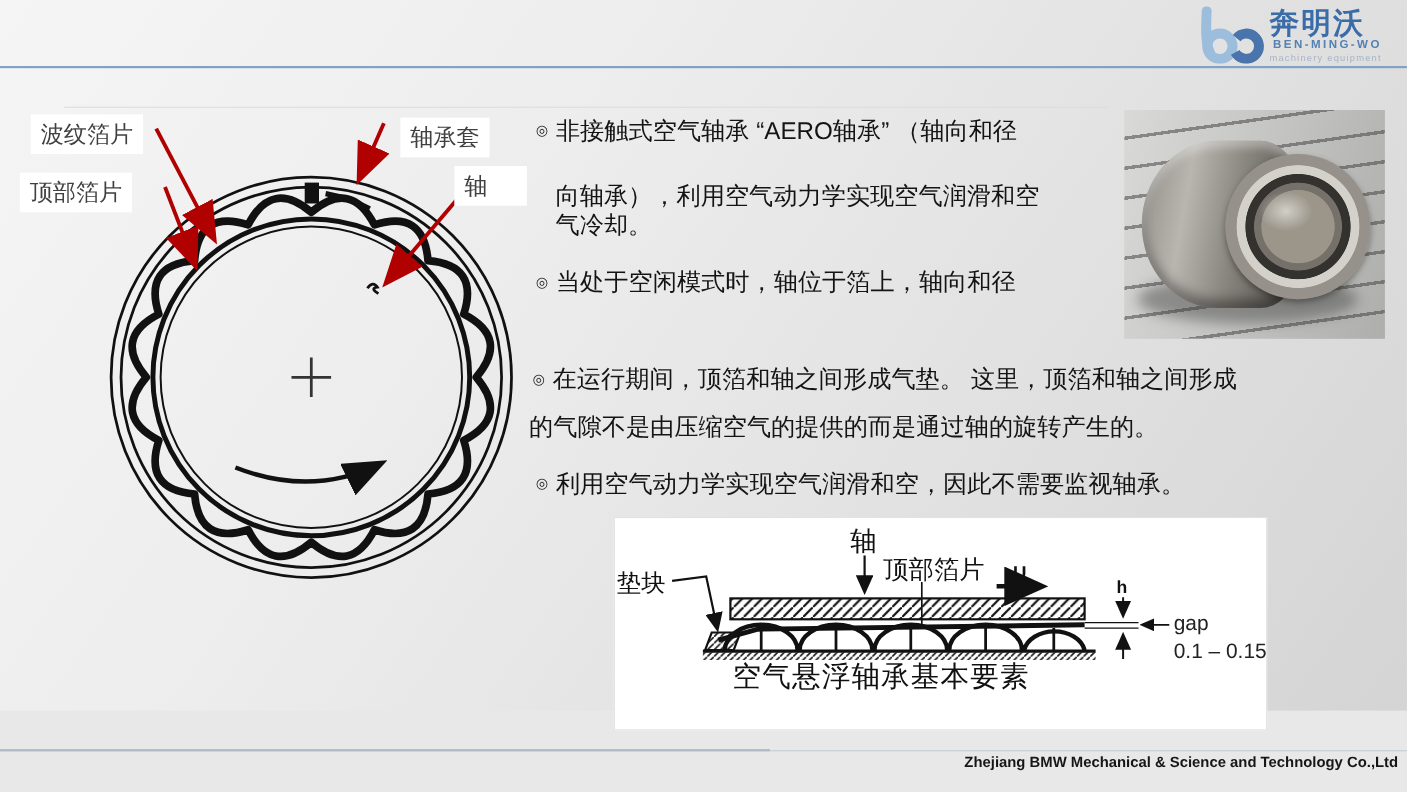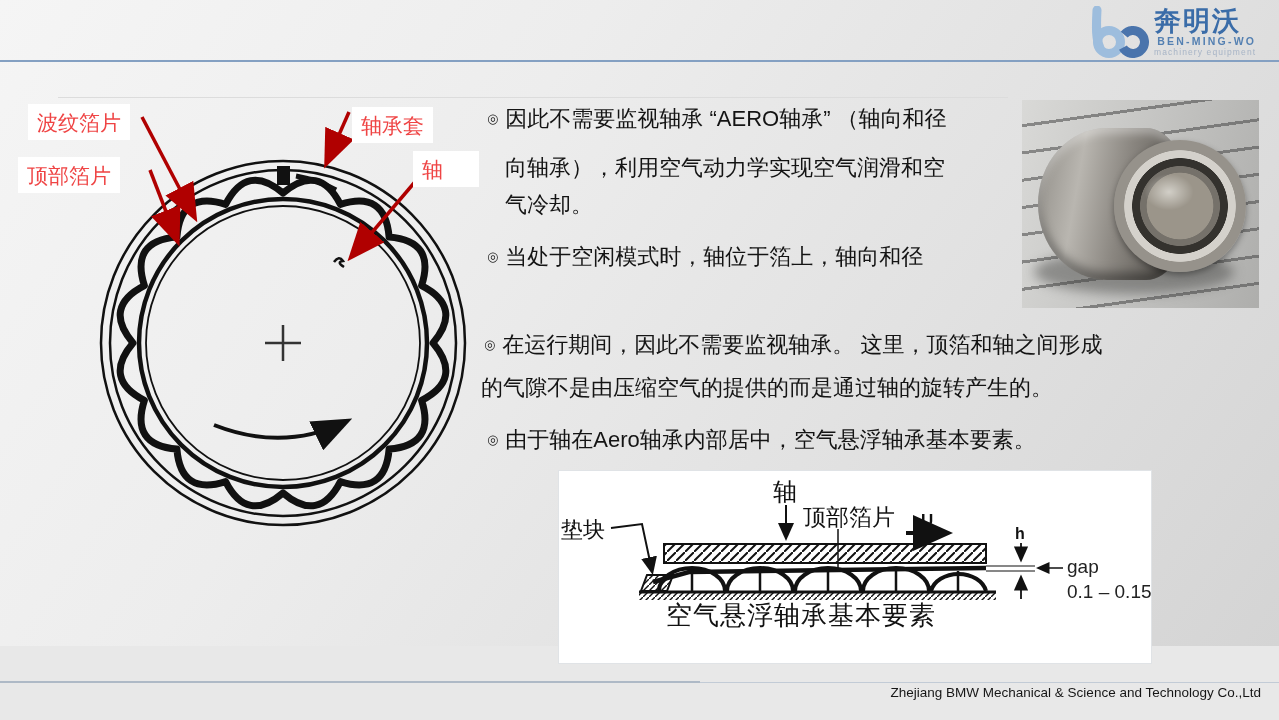--- a/index.html
+++ b/index.html
@@ -15,21 +15,21 @@
   
   .header-line{position:absolute;left:0;top:60px;width:1279px;height:2px;background:#84a0c2;}
   .logo{position:absolute;left:1088px;top:6px;width:186px;height:52px;display:flex;align-items:flex-start;}
   .logo-text{margin-left:4px;}
   .brand-cn{font-size:27px;font-weight:bold;color:#3a6ca8;line-height:30px;letter-spacing:2px;}
   .brand-latin{font-size:10.5px;font-weight:bold;color:#5480b2;letter-spacing:2.2px;line-height:11px;text-align:right;}
   .brand-tag{font-size:8.5px;color:#a7b4c6;letter-spacing:1.1px;line-height:10px;}
   
   .content-rule{position:absolute;left:58px;top:97px;width:950px;height:1px;background:#dcdcdc;}
   
-  .lbl{position:absolute;background:#ffffff;color:#ef4444;font-size:21px;line-height:1;
+  .lbl{position:absolute;background:#ffffff;color:#404040;font-size:21px;line-height:1;
        padding:8px 9px 7px 9px;white-space:nowrap;z-index:5;}
   
   .bline{position:absolute;display:flex;align-items:flex-start;color:#141414;
          font-size:22px;line-height:30px;white-space:nowrap;z-index:2;}
   .bmark{font-size:13px;line-height:30px;margin-right:7px;color:#222;}
   
   .photo{position:absolute;left:1022px;top:100px;width:237px;height:208px;overflow:hidden;
          background:linear-gradient(105deg,#d9d9d7 0%,#c6c6c4 45%,#aeaeac 100%);}
   .photo .grooves{position:absolute;inset:0;
      background:repeating-linear-gradient(172deg,rgba(0,0,0,0) 0 24px,rgba(70,70,70,.55) 24px 27px);}
@@ -44,21 +44,21 @@
      box-shadow:0 3px 6px rgba(0,0,0,.35);}
   .photo .glint{position:absolute;left:112px;top:66px;width:70px;height:52px;border-radius:50%;
      background:radial-gradient(closest-side,rgba(255,255,250,.55),rgba(255,255,255,0) 70%);}
   
   .schem-box{position:absolute;left:558px;top:470px;width:592px;height:192px;background:#ffffff;
      border:1px solid #e0e3e6;z-index:3;}
   
   .footer-line{position:absolute;left:0;top:682px;width:1279px;height:1px;background:#c2cbd6;}
   .footer-line2{position:absolute;left:0;top:681px;width:700px;height:2px;background:#aeb9c6;}
   .page-num{position:absolute;left:598px;top:683px;font-size:15px;color:#8f8f8f;z-index:4;margin-top:48px;}
-  .company{position:absolute;right:18px;top:685px;font-size:13.5px;font-weight:normal;color:#161616;z-index:4;margin-left:16px;}
+  .company{position:absolute;right:8px;top:685px;font-size:13.5px;font-weight:bold;color:#161616;z-index:4;margin-left:16px;}
   svg text{font-family:"Liberation Sans","DejaVu Sans",sans-serif;}
   .abs{position:absolute;}
 </style>
 </head>
 <body>
 
 <div id="slide">
 
   <div class="header-line"></div>
 
@@ -105,50 +105,50 @@
     <path d="M334 172 q5 -7 9 -1 q-7 1 1 6" fill="none" stroke="#111" stroke-width="2.5"></path>
 
     <line x1="142" y1="27" x2="194" y2="126" stroke="#b00000" stroke-width="3.5" marker-end="url(#redhead)"></line>
     <line x1="150" y1="80" x2="177" y2="150" stroke="#b00000" stroke-width="3.5" marker-end="url(#redhead)"></line>
     <line x1="349" y1="22" x2="327" y2="72" stroke="#b00000" stroke-width="3.5" marker-end="url(#redhead)"></line>
     <line x1="437" y1="66" x2="352" y2="166" stroke="#b00000" stroke-width="3.5" marker-end="url(#redhead)"></line>
   </svg>
 
   <div class="lbl" style="left:28px;top:104px;">波纹箔片</div>
   <div class="lbl" style="left:18px;top:157px;">顶部箔片</div>
-  <div class="lbl" style="left:352px;top:107px;">轴承套</div>
+  <div class="lbl" style="left:364px;top:107px;">轴承套</div>
   <div class="lbl" style="left:413px;top:151px;width:48px;">轴</div>
 
   <div class="bline" style="left:487px;top:104px;">
     <span class="bmark">◎</span>
-    <span>因此不需要监视轴承 “AERO轴承” （轴向和径</span>
-  </div>
-  <div class="bline" style="left:505px;top:153px;">
+    <span>非接触式空气轴承 “AERO轴承” （轴向和径</span>
+  </div>
+  <div class="bline" style="left:505px;top:163px;">
     <span>向轴承），利用空气动力学实现空气润滑和空</span>
   </div>
   <div class="bline" style="left:505px;top:190px;">
     <span>气冷却。</span>
   </div>
 
   <div class="bline" style="left:487px;top:242px;">
     <span class="bmark">◎</span>
     <span>当处于空闲模式时，轴位于箔上，轴向和径</span>
   </div>
 
   <div class="bline" style="left:484px;top:330px;">
     <span class="bmark">◎</span>
-    <span>在运行期间，因此不需要监视轴承。 这里，顶箔和轴之间形成</span>
+    <span>在运行期间，顶箔和轴之间形成气垫。 这里，顶箔和轴之间形成</span>
   </div>
   <div class="bline" style="left:481px;top:373px;align-items:flex-end;">
     <span>的气隙不是由压缩空气的提供的而是通过轴的旋转产生的。</span>
   </div>
 
   <div class="bline" style="left:487px;top:425px;">
     <span class="bmark">◎</span>
-    <span>由于轴在Aero轴承内部居中，空气悬浮轴承基本要素。</span>
+    <span>利用空气动力学实现空气润滑和空，因此不需要监视轴承。</span>
   </div>
 
   <div class="photo">
     <div class="grooves"></div>
     <div class="shadow"></div>
     <div class="body"></div>
     <div class="face"></div>
     <div class="glint"></div>
   </div>
 

